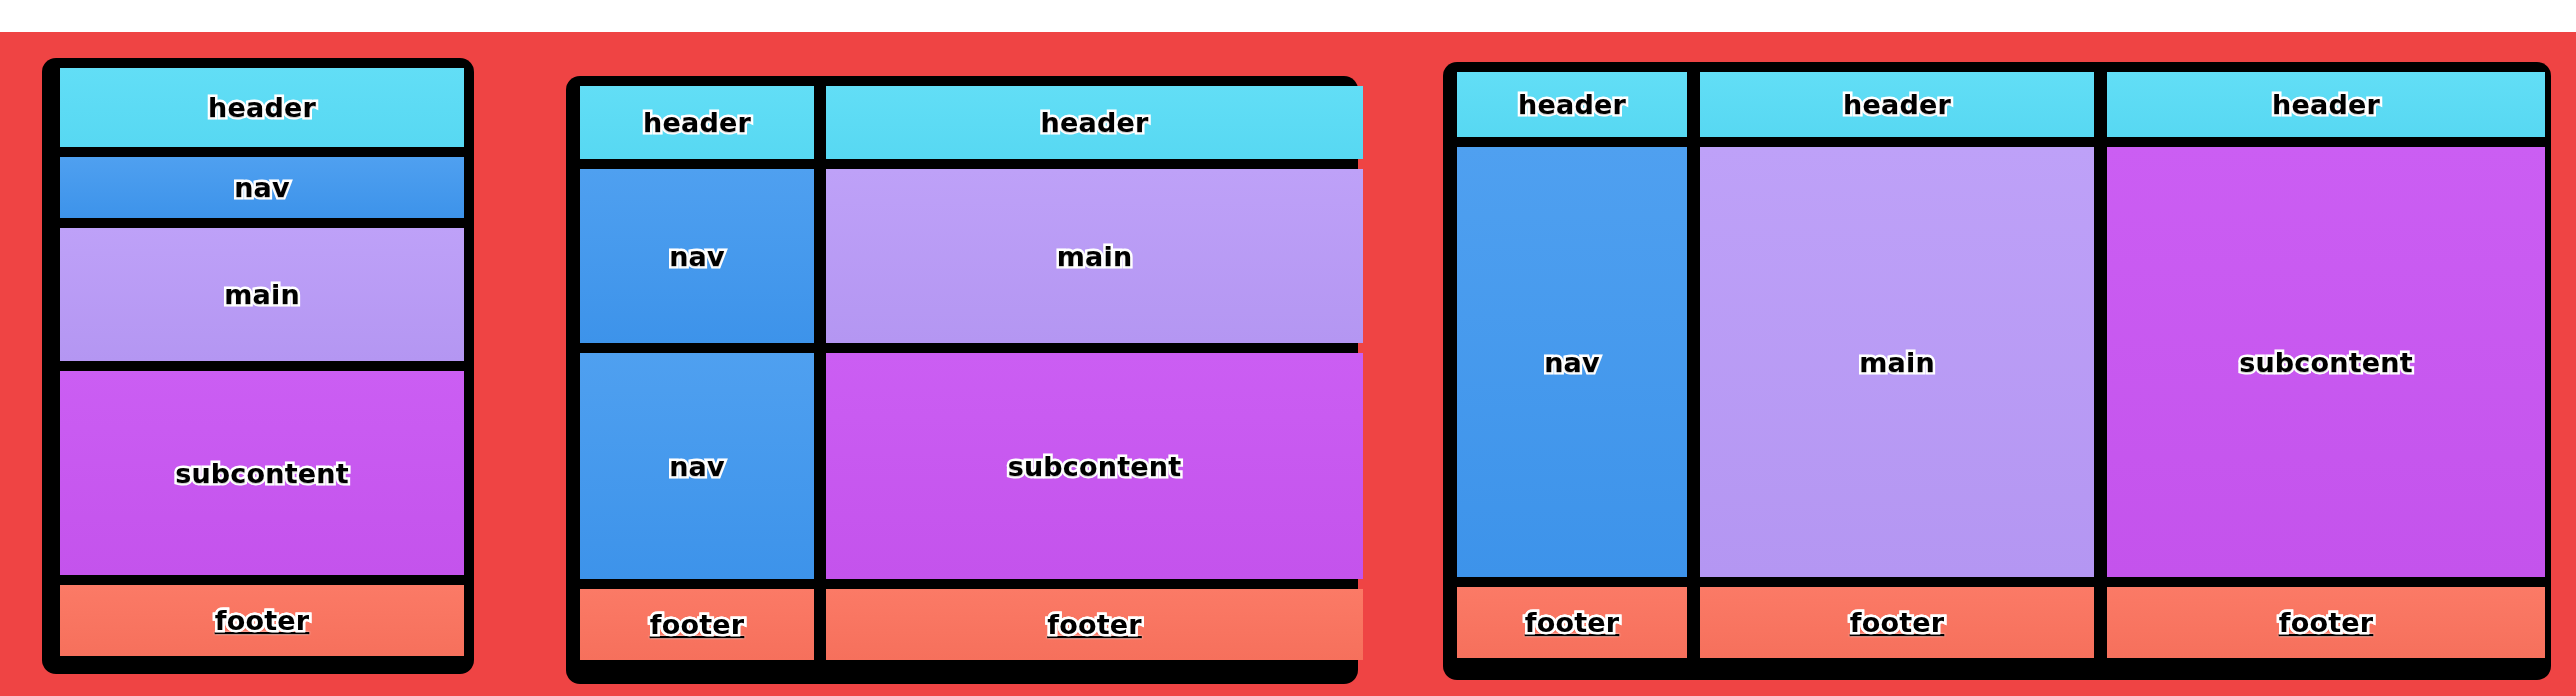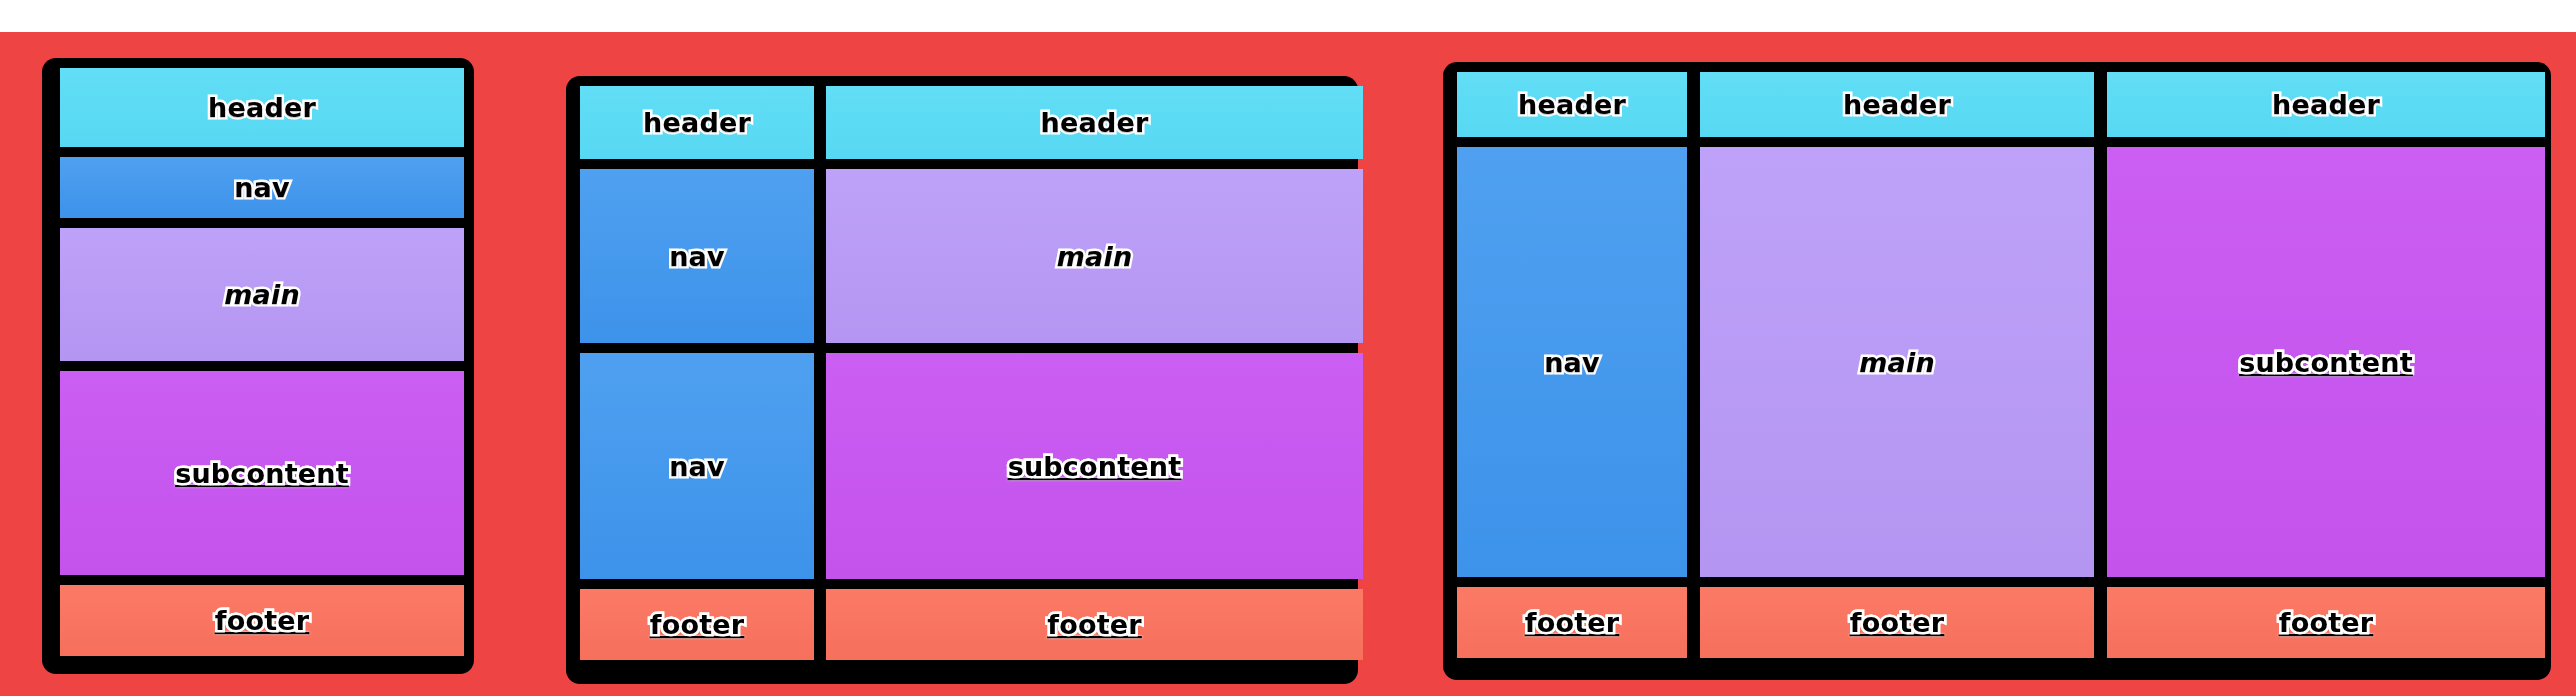--- a/index.html
+++ b/index.html
@@ -51,22 +51,22 @@
     -webkit-text-stroke: 5px #ffffff;
     paint-order: stroke fill;
     text-shadow:
        0 0 2px #ffffff,
        0 1px 1px rgba(0,0,0,0.30);
   }
 
   
   .c-header     { background: linear-gradient(180deg, #62DEF6 0%, #57D8F2 100%); }
   .c-nav        { background: linear-gradient(180deg, #4FA0F0 0%, #3D93EA 100%); }
-  .c-main       { background: linear-gradient(180deg, #BEA1F8 0%, #B496F2 100%); font-style: italic; }
-  .c-subcontent { background: linear-gradient(180deg, #CB5EF3 0%, #C453EC 100%); text-decoration: underline; }
+  .c-main       { background: linear-gradient(180deg, #BEA1F8 0%, #B496F2 100%); }
+  .c-subcontent { background: linear-gradient(180deg, #CB5EF3 0%, #C453EC 100%); }
   .c-footer     { background: linear-gradient(180deg, #FB7A66 0%, #F6705C 100%); text-decoration: underline; }
 
   
   #panel-mobile {
     left: 42px;  top: 26px;
     width: 432px; height: 616px;
     padding: 10px 10px 10px 18px;
     grid-template-columns: 1fr;
     grid-template-rows: 79px 61px 133px 204px 71px;
     row-gap: 10px;

